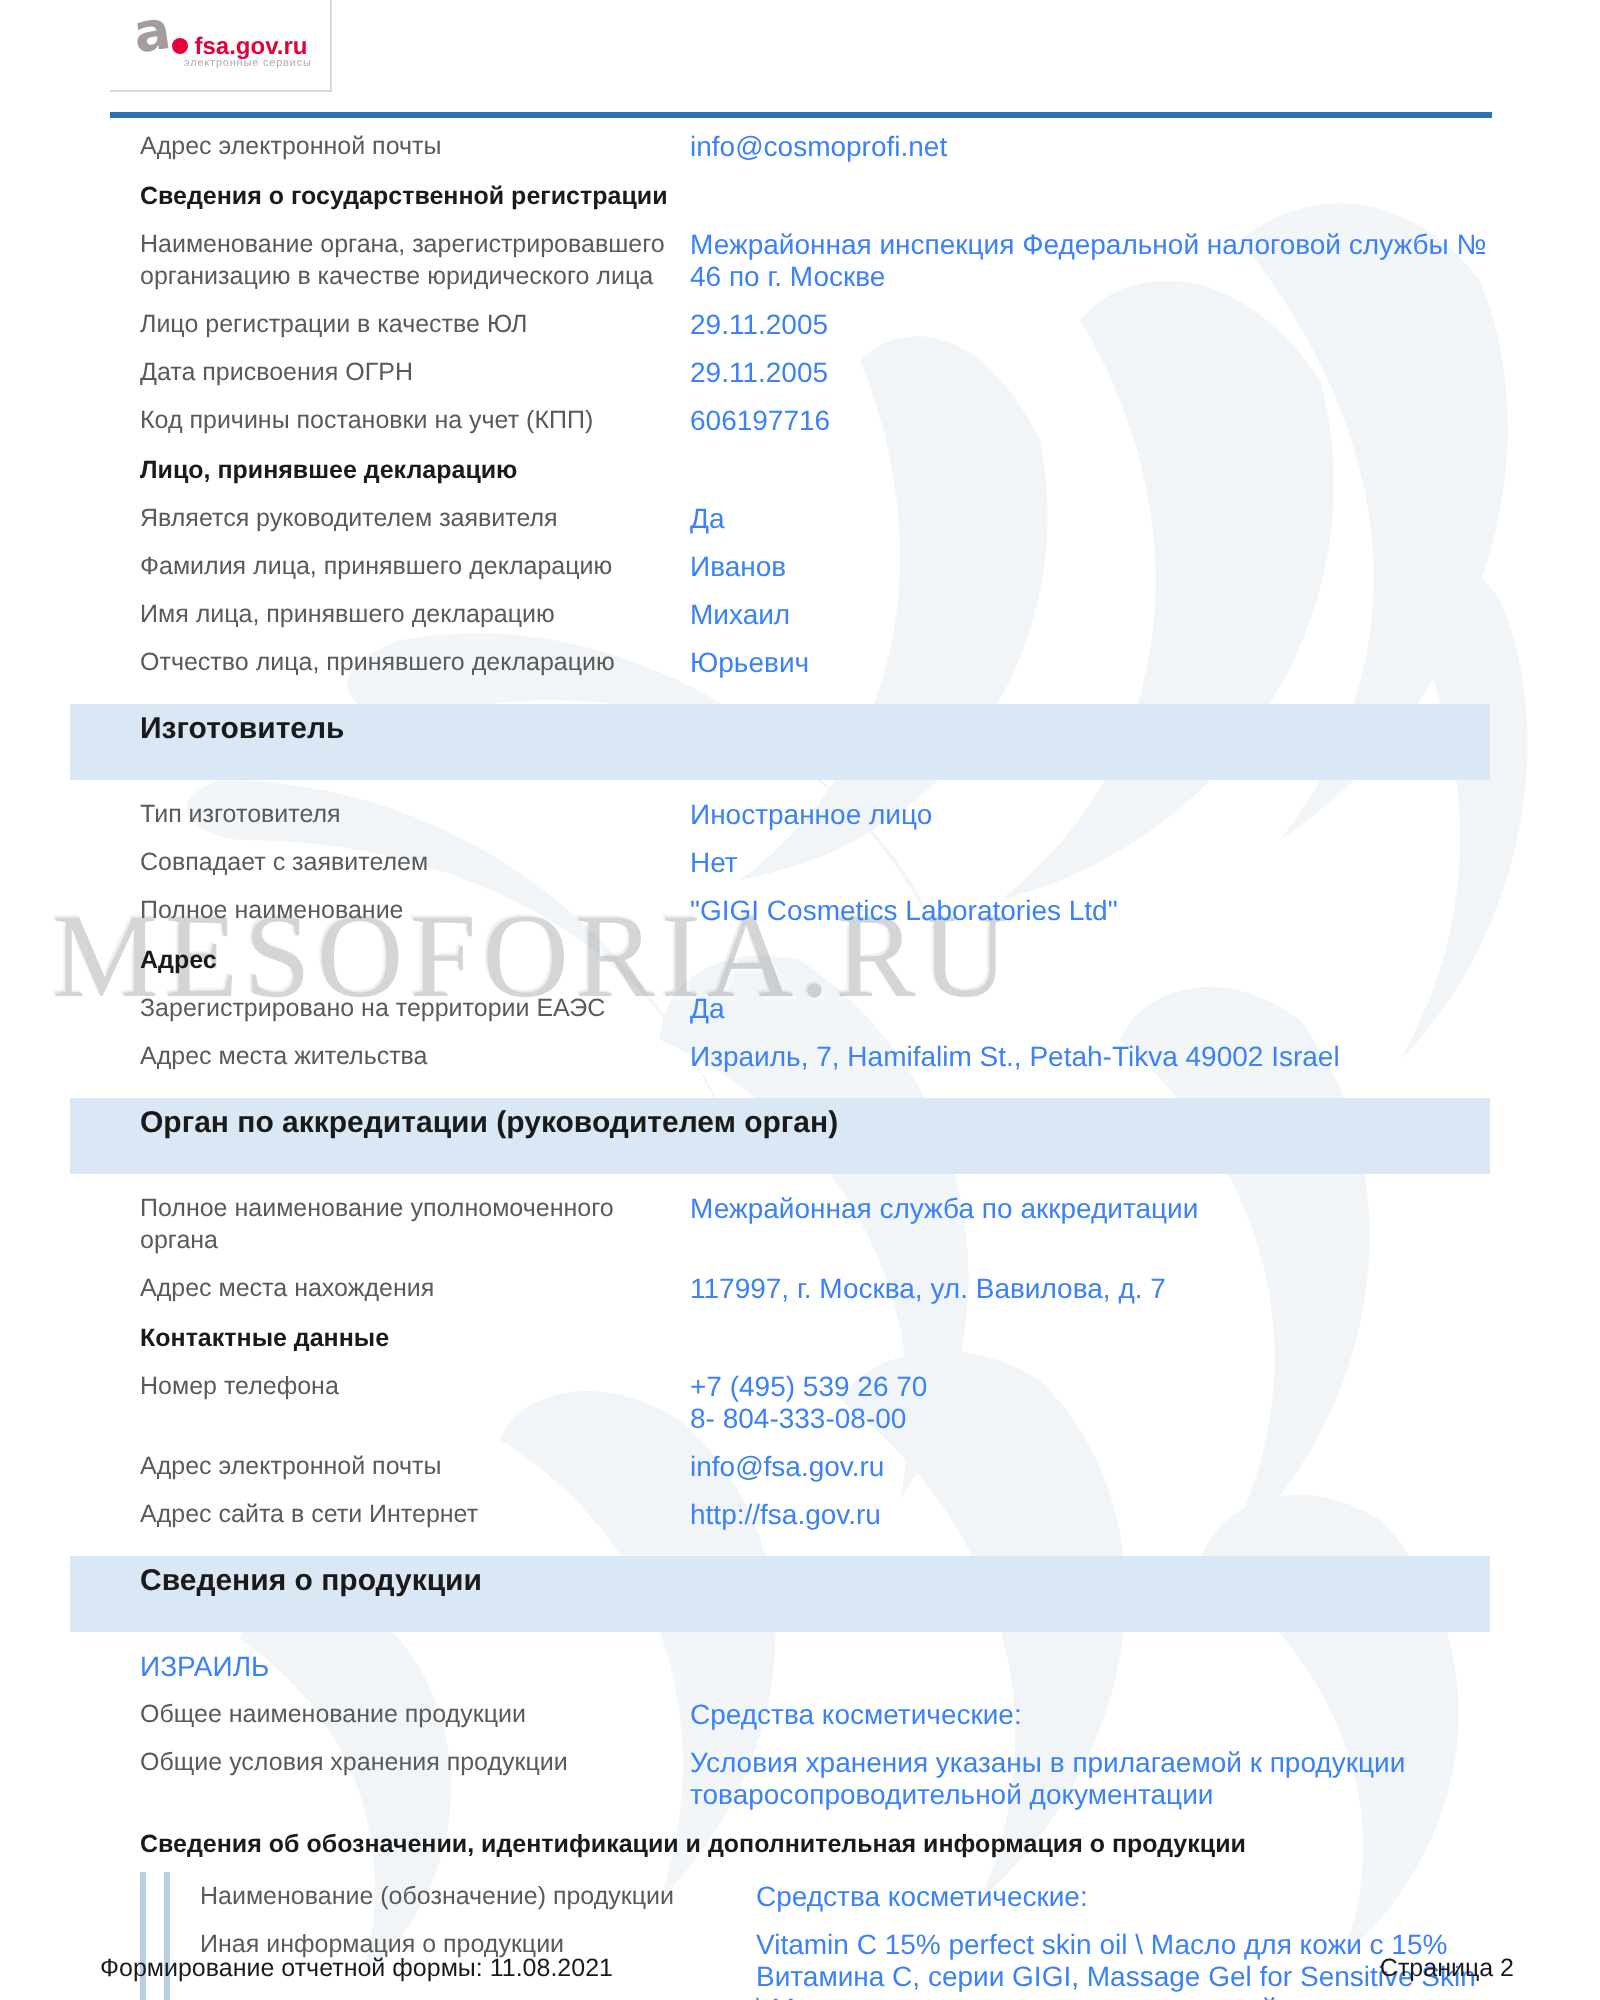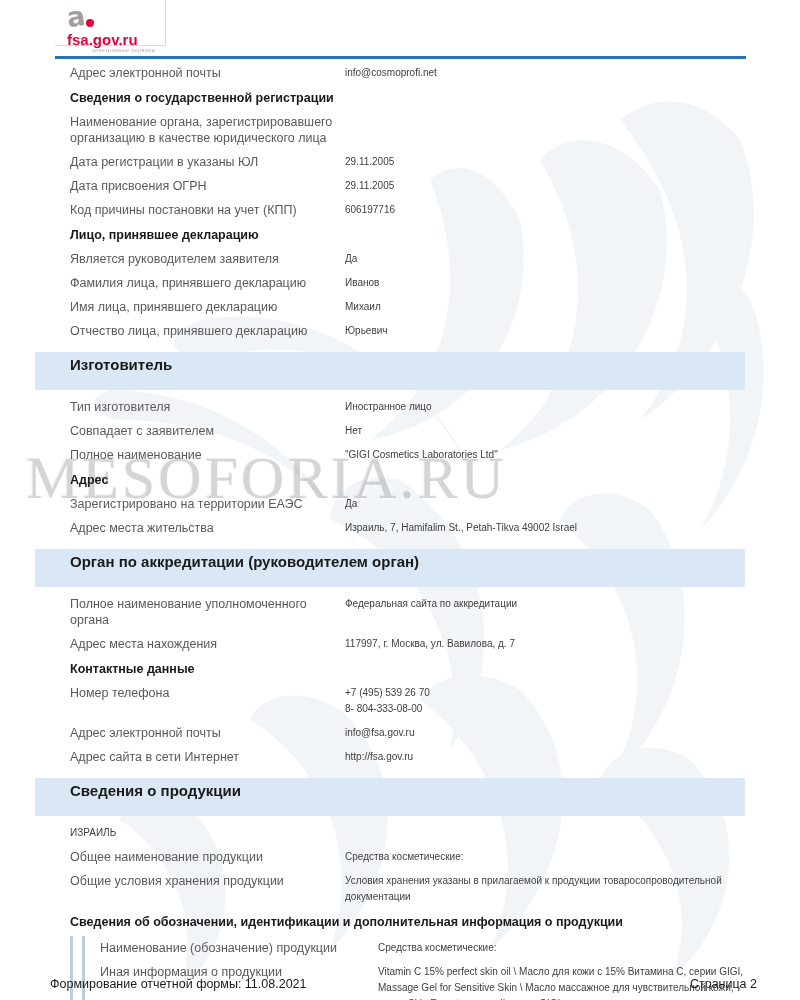--- a/index.html
+++ b/index.html
@@ -16,29 +16,29 @@
     text-shadow:2px 2px 1px rgba(255,255,255,0.9), -1px -1px 1px rgba(60,60,60,0.25);
   }
   
   .logo-cell {
     position:absolute; left:55px; top:0; width:110px; height:45px; z-index:2;
     border-right:1px solid #d9d9d9; border-bottom:1px solid #d9d9d9; background:#fff;
   }
   .logo-inner { position:absolute; left:12px; top:4px; }
   .logo-a { font-size:27px; font-weight:bold; color:#a59d9d; font-family:"DejaVu Sans",sans-serif; line-height:26px; display:inline-block; transform:rotate(-8deg); }
   .logo-dot { display:inline-block; width:8px; height:8px; border-radius:50%; background:#e4003a; vertical-align:bottom; margin:0 3px 3px 1px; }
-  .logo-domain { display:inline-block; color:#e4003a; font-size:15px; font-weight:bold; vertical-align:bottom; margin-bottom:0; }
+  .logo-domain { display:inline-block; color:#e4003a; font-size:12px; font-weight:bold; vertical-align:bottom; margin-bottom:0; }
   .logo-tagline { font-size:5.5px; color:#b3abab; margin-left:25px; margin-top:-1px; letter-spacing:0.4px; }
   .doc-title { position:absolute; left:183px; top:12px; font-size:15px; font-weight:bold; color:#1a1a1a; z-index:2; }
   .head-rule { position:absolute; left:55px; top:56px; width:691px; height:3px; background:#2a72b5; z-index:2; }
   
   .content { position:absolute; left:35px; top:61px; width:710px; z-index:1; }
   .row { display:flex; padding:4px 0 4px 35px; }
   .row .lbl { width:275px; flex:0 0 275px; color:#5a5a5a; font-size:12.5px; line-height:16px; padding-right:12px; box-sizing:border-box; }
-  .row .val { flex:1; color:#404040; font-size:10px; line-height:16px; white-space:pre-line; }
+  .row .val { flex:1; color:#3b82f6; font-size:14px; line-height:16px; white-space:pre-line; }
   .subhead { padding:5px 0 4px 35px; font-size:12.5px; line-height:16px; font-weight:bold; color:#1a1a1a; }
   .band { margin:9px 0 5px 0; height:38px; line-height:26px; background:#d9e8f4; padding-left:35px; font-size:15px; font-weight:bold; color:#1a1a1a; }
   .indent-group { position:relative; margin-left:35px; padding:2px 0 2px 30px; }
   .indent-bar { position:absolute; top:2px; bottom:4px; width:3px; background:#b9cfe4; }
   .indent-bar.b1 { left:0; } .indent-bar.b2 { left:12px; }
   .indent-group .row { padding-left:0; }
   .indent-group .row .lbl { width:278px; flex:0 0 278px; }
   
   .footer { position:absolute; left:50px; right:43px; top:977px; display:flex; justify-content:space-between; z-index:1; font-size:12.5px; color:#1a1a1a; }
 </style>
@@ -75,23 +75,24 @@
   <div class="head-rule"></div>
 
   <div class="content">
       <div class="row">
         <div class="lbl">Адрес электронной почты</div>
         <div class="val">info@cosmoprofi.net</div>
       </div>
       <div class="subhead">Сведения о государственной регистрации</div>
       <div class="row">
         <div class="lbl">Наименование органа, зарегистрировавшего организацию в качестве юридического лица</div>
+        <div class="val">Межрайонная инспекция Федеральной налоговой службы № 46 по г. Москве</div>
       </div>
       <div class="row">
-        <div class="lbl">Дата регистрации в указаны ЮЛ</div>
+        <div class="lbl">Лицо регистрации в качестве ЮЛ</div>
         <div class="val">29.11.2005</div>
       </div>
       <div class="row">
         <div class="lbl">Дата присвоения ОГРН</div>
         <div class="val">29.11.2005</div>
       </div>
       <div class="row">
         <div class="lbl">Код причины постановки на учет (КПП)</div>
         <div class="val">606197716</div>
       </div>
@@ -130,21 +131,21 @@
         <div class="lbl">Зарегистрировано на территории ЕАЭС</div>
         <div class="val">Да</div>
       </div>
       <div class="row">
         <div class="lbl">Адрес места жительства</div>
         <div class="val">Израиль, 7, Hamifalim St., Petah-Tikva 49002 Israel</div>
       </div>
       <div class="band">Орган по аккредитации (руководителем орган)</div>
       <div class="row">
         <div class="lbl">Полное наименование уполномоченного органа</div>
-        <div class="val">Федеральная сайта по аккредитации</div>
+        <div class="val">Межрайонная служба по аккредитации</div>
       </div>
       <div class="row">
         <div class="lbl">Адрес места нахождения</div>
         <div class="val">117997, г. Москва, ул. Вавилова, д. 7</div>
       </div>
       <div class="subhead">Контактные данные</div>
       <div class="row">
         <div class="lbl">Номер телефона</div>
         <div class="val">+7 (495) 539 26 70
 8- 804-333-08-00</div>

